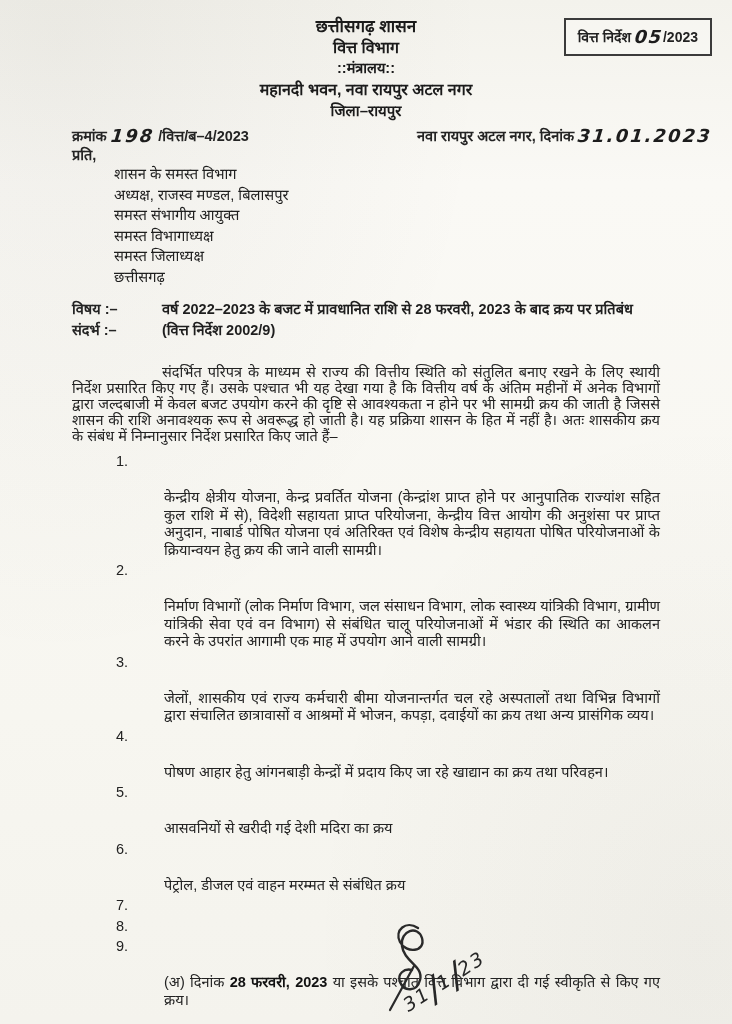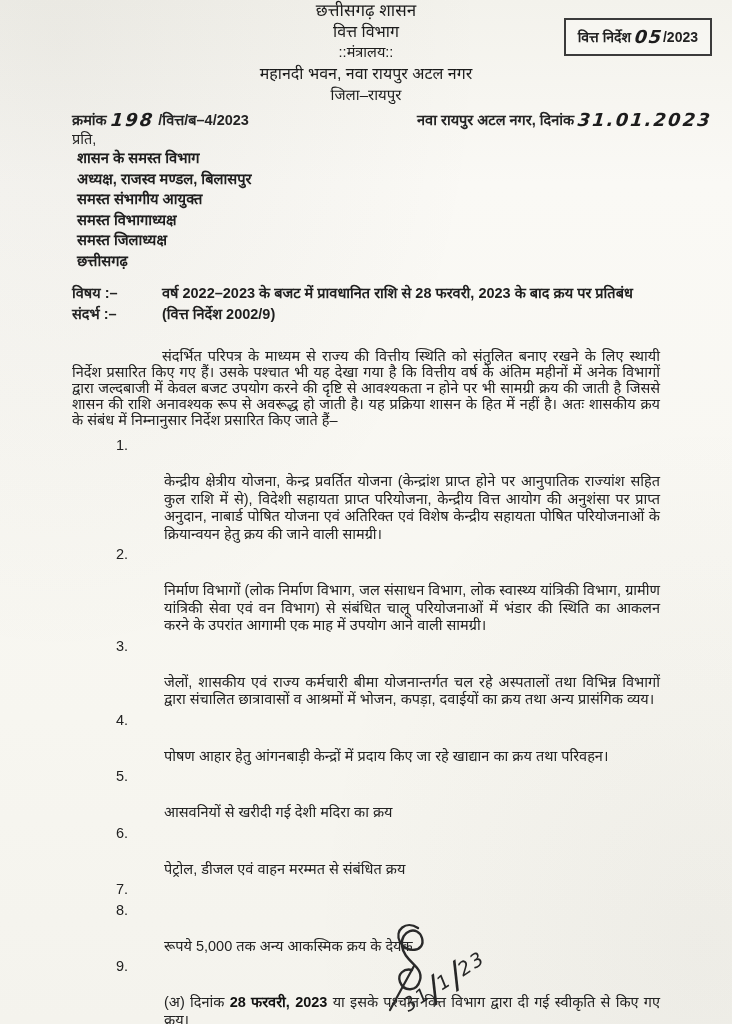--- a/index.html
+++ b/index.html
@@ -23,33 +23,33 @@
     background:rgba(255,255,255,0.25);
     white-space:nowrap;
   }
   .hw{
     font-family:"DejaVu Sans",sans-serif;
     font-style:italic;font-weight:600;
     letter-spacing:1.5px;color:#1d1d1d;
     display:inline-block;transform:skewX(-6deg);
   }
   .ref-box .hw{font-size:18px;vertical-align:-1px;}
-  .doc-header{margin-top:0;text-align:center;line-height:21px;font-weight:normal;color:#1b1b1b;}
+  .doc-header{margin-top:16px;text-align:center;line-height:21px;font-weight:bold;color:#1b1b1b;}
   .doc-header .h1{font-size:17px;}
   .doc-header .h2{font-size:16px;}
   .doc-header .h3{font-size:14.5px;}
   .doc-header .h4{font-size:16px;}
   .doc-header .h5{font-size:15px;}
   .number-line{
     display:flex;justify-content:space-between;align-items:flex-end;
     padding:4px 20px 0 72px;font-size:14.5px;font-weight:bold;
   }
   .number-line .hw{font-size:18px;letter-spacing:2px;vertical-align:-1px;}
-  .prati{padding:0 0 0 72px;font-size:14.5px;font-weight:normal;line-height:18px;}
-  .recipients{padding-left:77px;font-size:14.7px;font-weight:bold;line-height:20.5px;color:#1e1e1e;}
+  .prati{padding:0 0 0 72px;font-size:14.5px;font-weight:bold;line-height:18px;}
+  .recipients{padding-left:114px;font-size:14.7px;font-weight:normal;line-height:20.5px;color:#1e1e1e;}
   .subj-row{display:flex;padding:0 72px;margin-top:13px;font-size:14.5px;line-height:19px;}
   .subj-row .lbl{width:90px;flex-shrink:0;font-weight:bold;}
   .subj-row .val{flex:1;font-weight:bold;color:#1e1e1e;max-width:480px;}
   .ref-row{margin-top:2px;}
   .body-par{
     margin:24px 72px 9px 72px;font-size:14.5px;line-height:16px;
     text-align:justify;text-indent:90px;color:#222;
   }
   .clause-a{
     margin:18px 72px 0 72px;font-size:14.5px;line-height:17.5px;text-align:justify;color:#222;
@@ -148,21 +148,20 @@
     </div>
     <div class="doc-item">
       <span class="num">6.</span>
       <span class="txt">पेट्रोल, डीजल एवं वाहन मरम्मत से संबंधित क्रय</span>
     </div>
     <div class="doc-item">
       <span class="num">7.</span>
     </div>
     <div class="doc-item">
       <span class="num">8.</span>
-      <span class="txt">रूपये 5,000 तक अन्य आकस्मिक क्रय के देयक</span>
     </div>
     <div class="doc-item">
       <span class="num">9.</span>
       <span class="txt"><span>(अ) दिनांक </span><span class="bold-date">28 फरवरी, 2023</span><span> या इसके पश्चात वित्त विभाग द्वारा दी गई स्वीकृति से किए गए क्रय।</span></span>
     </div>
   </div>
 
   <div class="signature">
     <svg width="70" height="95" viewBox="0 0 70 95">
       <path d="M40,6 C28,-2 16,8 22,20 C28,32 48,30 44,16 C40,3 22,8 24,24 C26,40 46,44 42,58 C39,70 26,70 22,60 C19,52 26,46 34,48" fill="none" stroke="#2a2a2a" stroke-width="2.4" stroke-linecap="round"></path>

